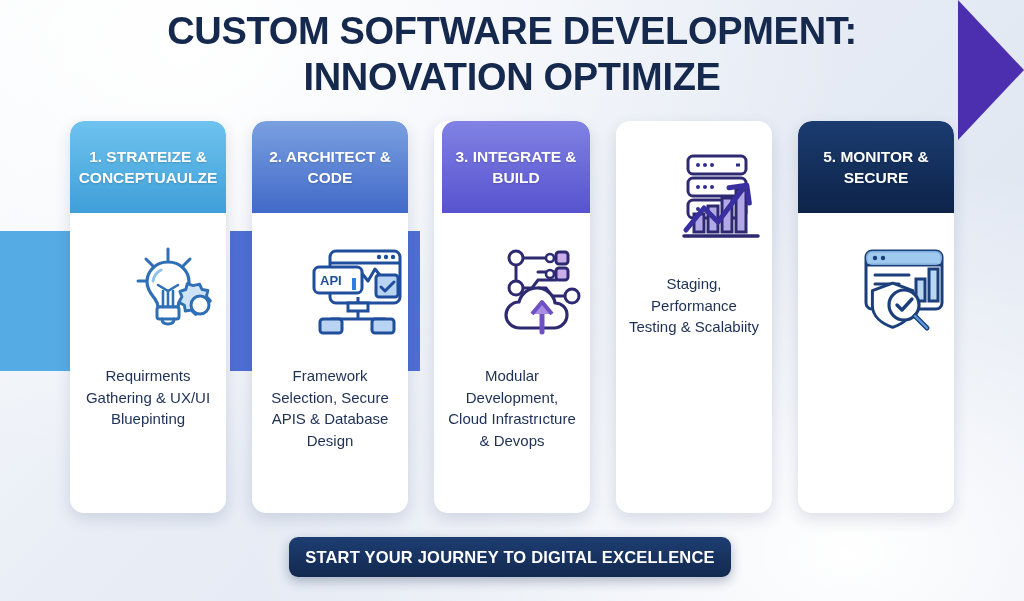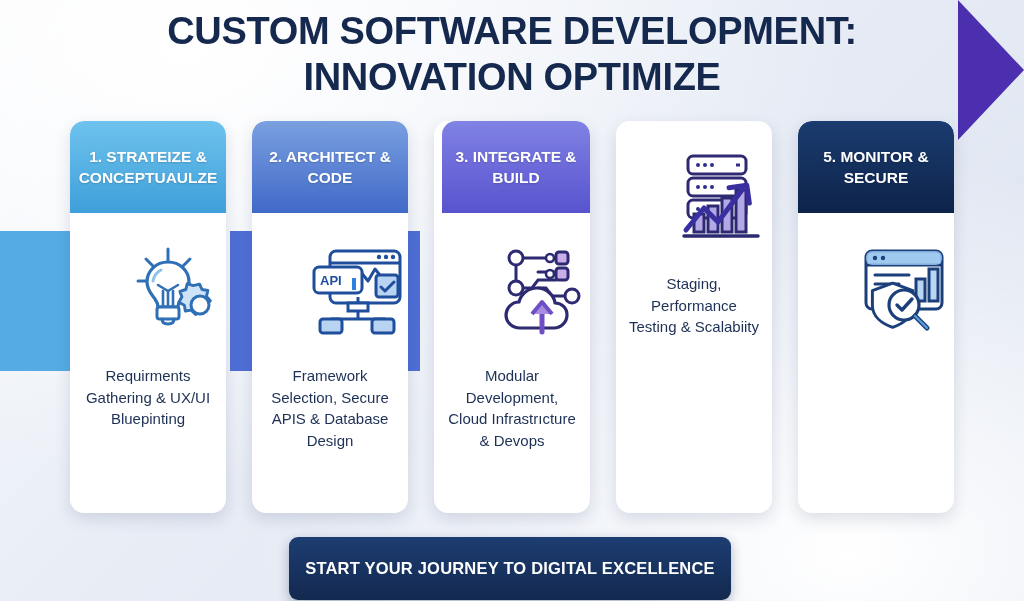--- a/index.html
+++ b/index.html
@@ -129,21 +129,21 @@
     line-height: 21.5px;
     text-align: center;
   }
 
   
   .cta {
     position: absolute;
     left: 289px;
     top: 537px;
     width: 442px;
-    height: 63px;
+    height: 40px;
     border-radius: 9px;
     background: linear-gradient(180deg, #1d3d72 0%, #13294f 100%);
     box-shadow: 0 4px 12px rgba(20, 40, 80, 0.32);
     display: flex;
     align-items: center;
     justify-content: center;
   }
   .cta-text {
     color: #ffffff;
     font-weight: bold;

